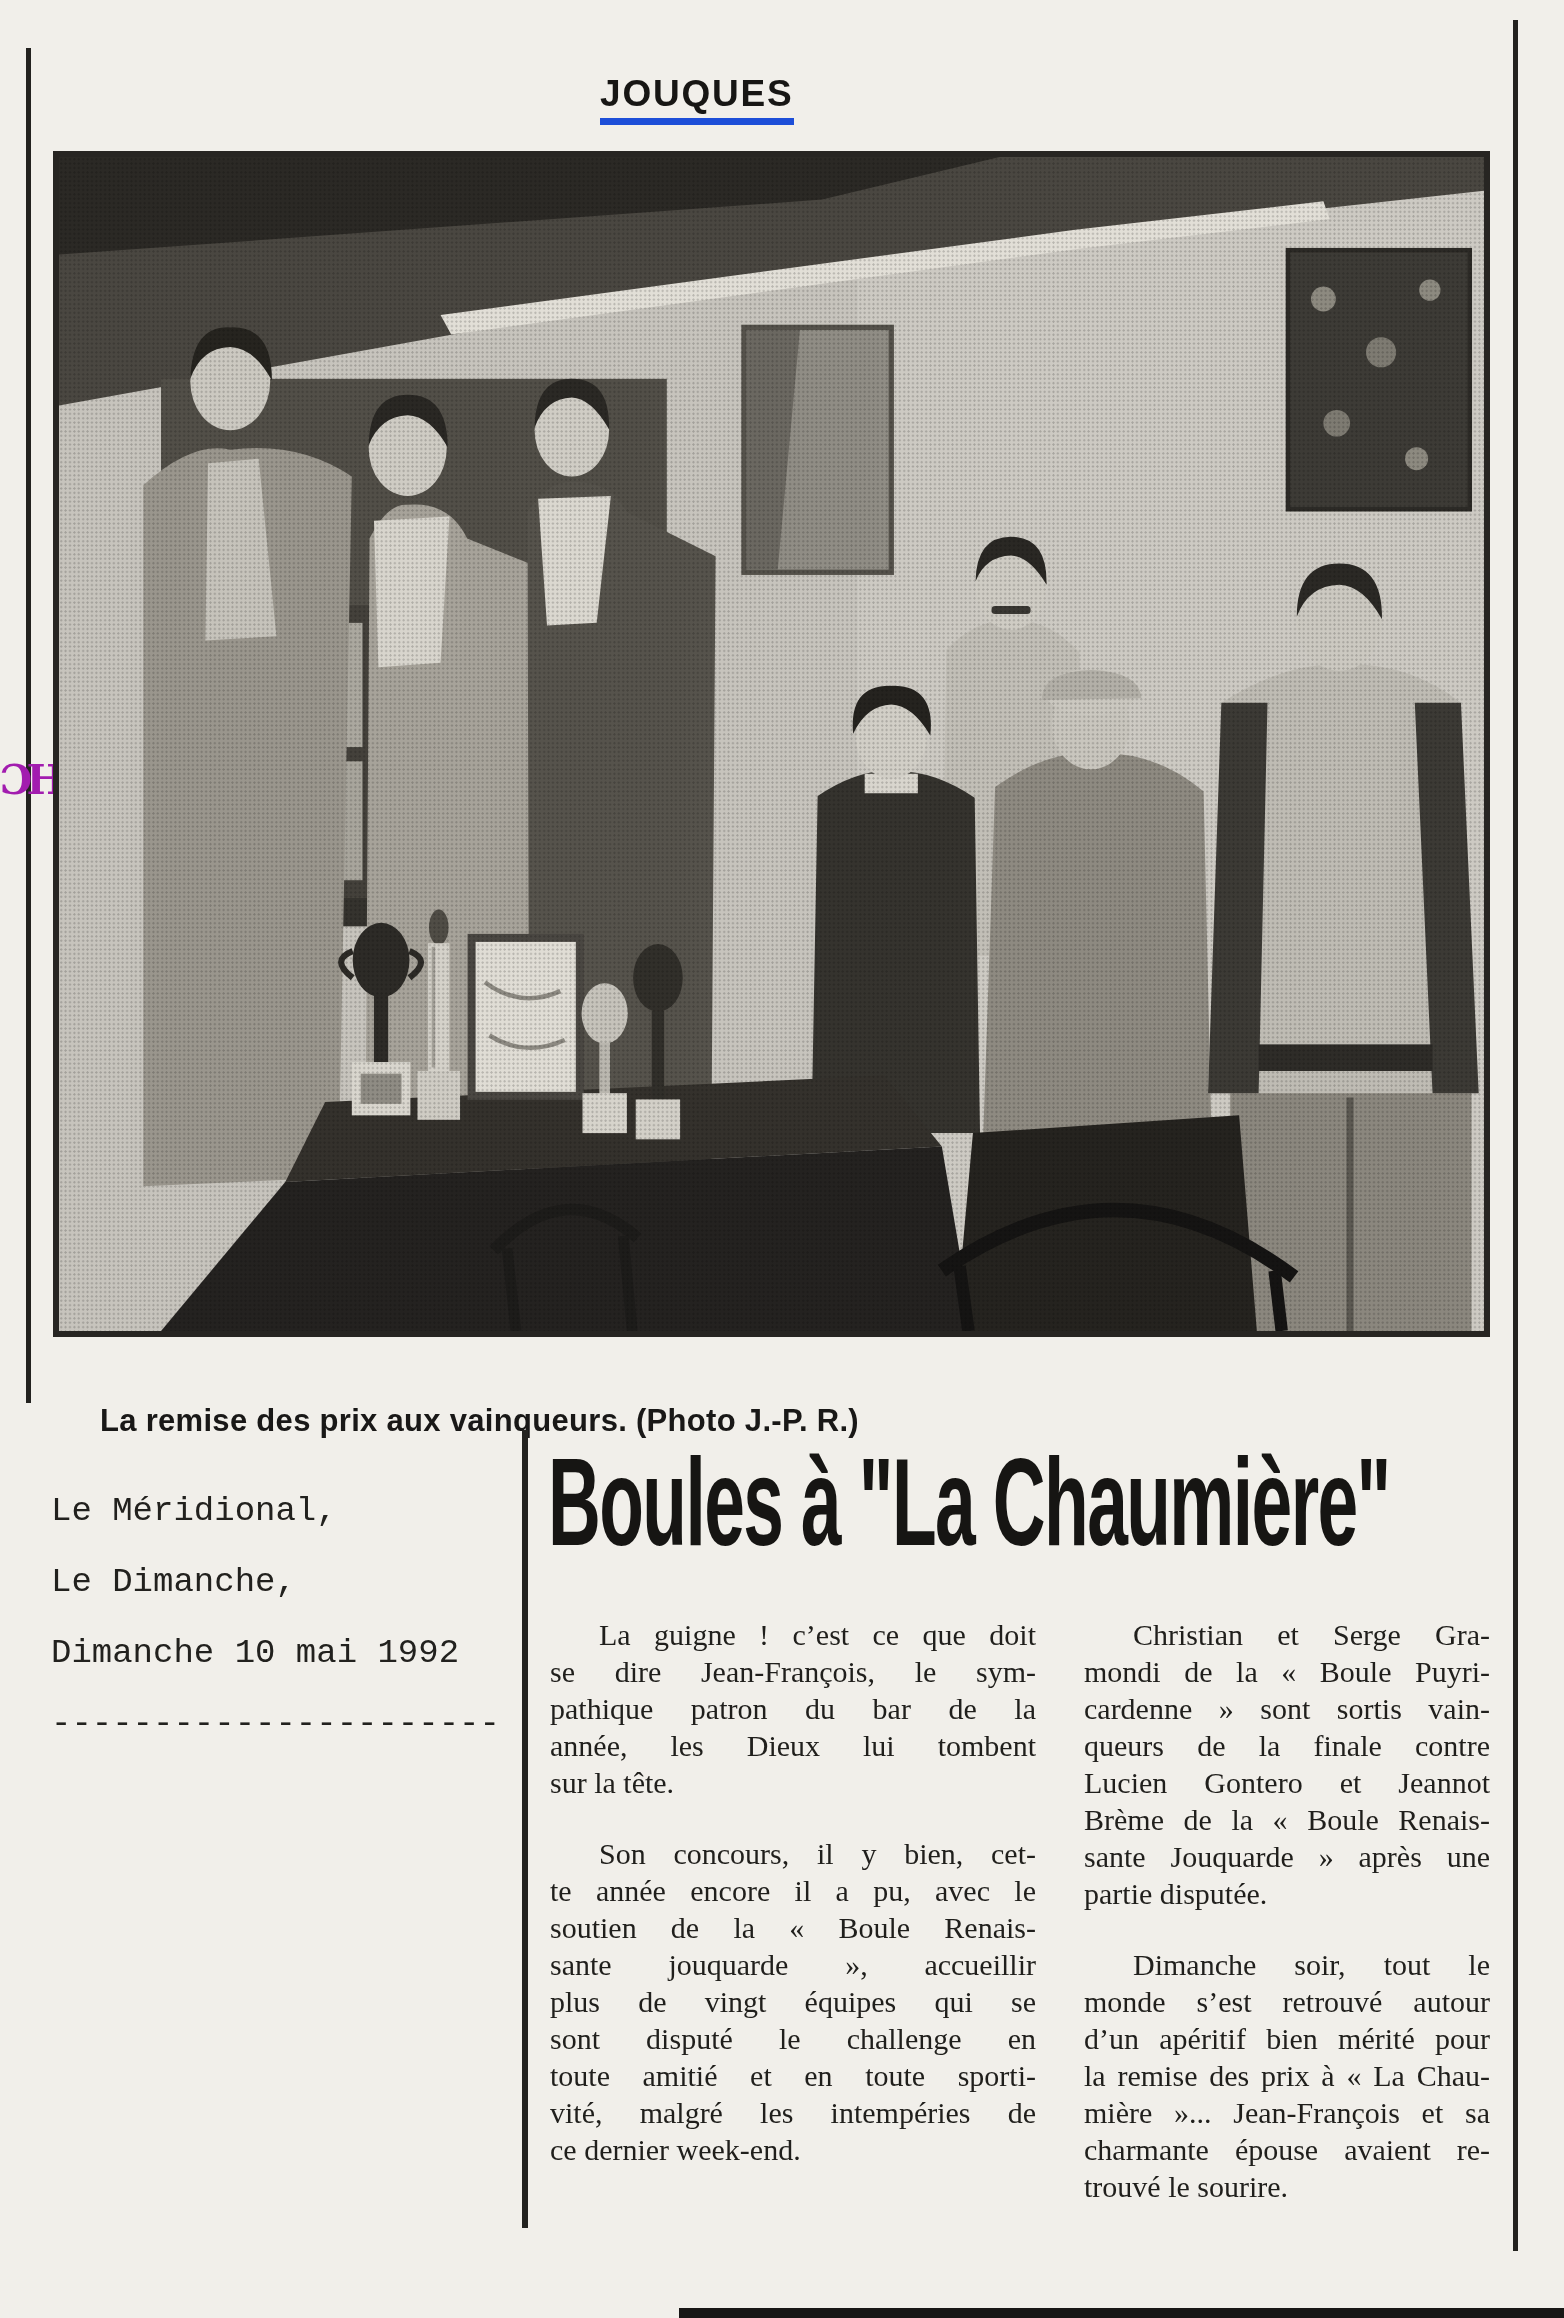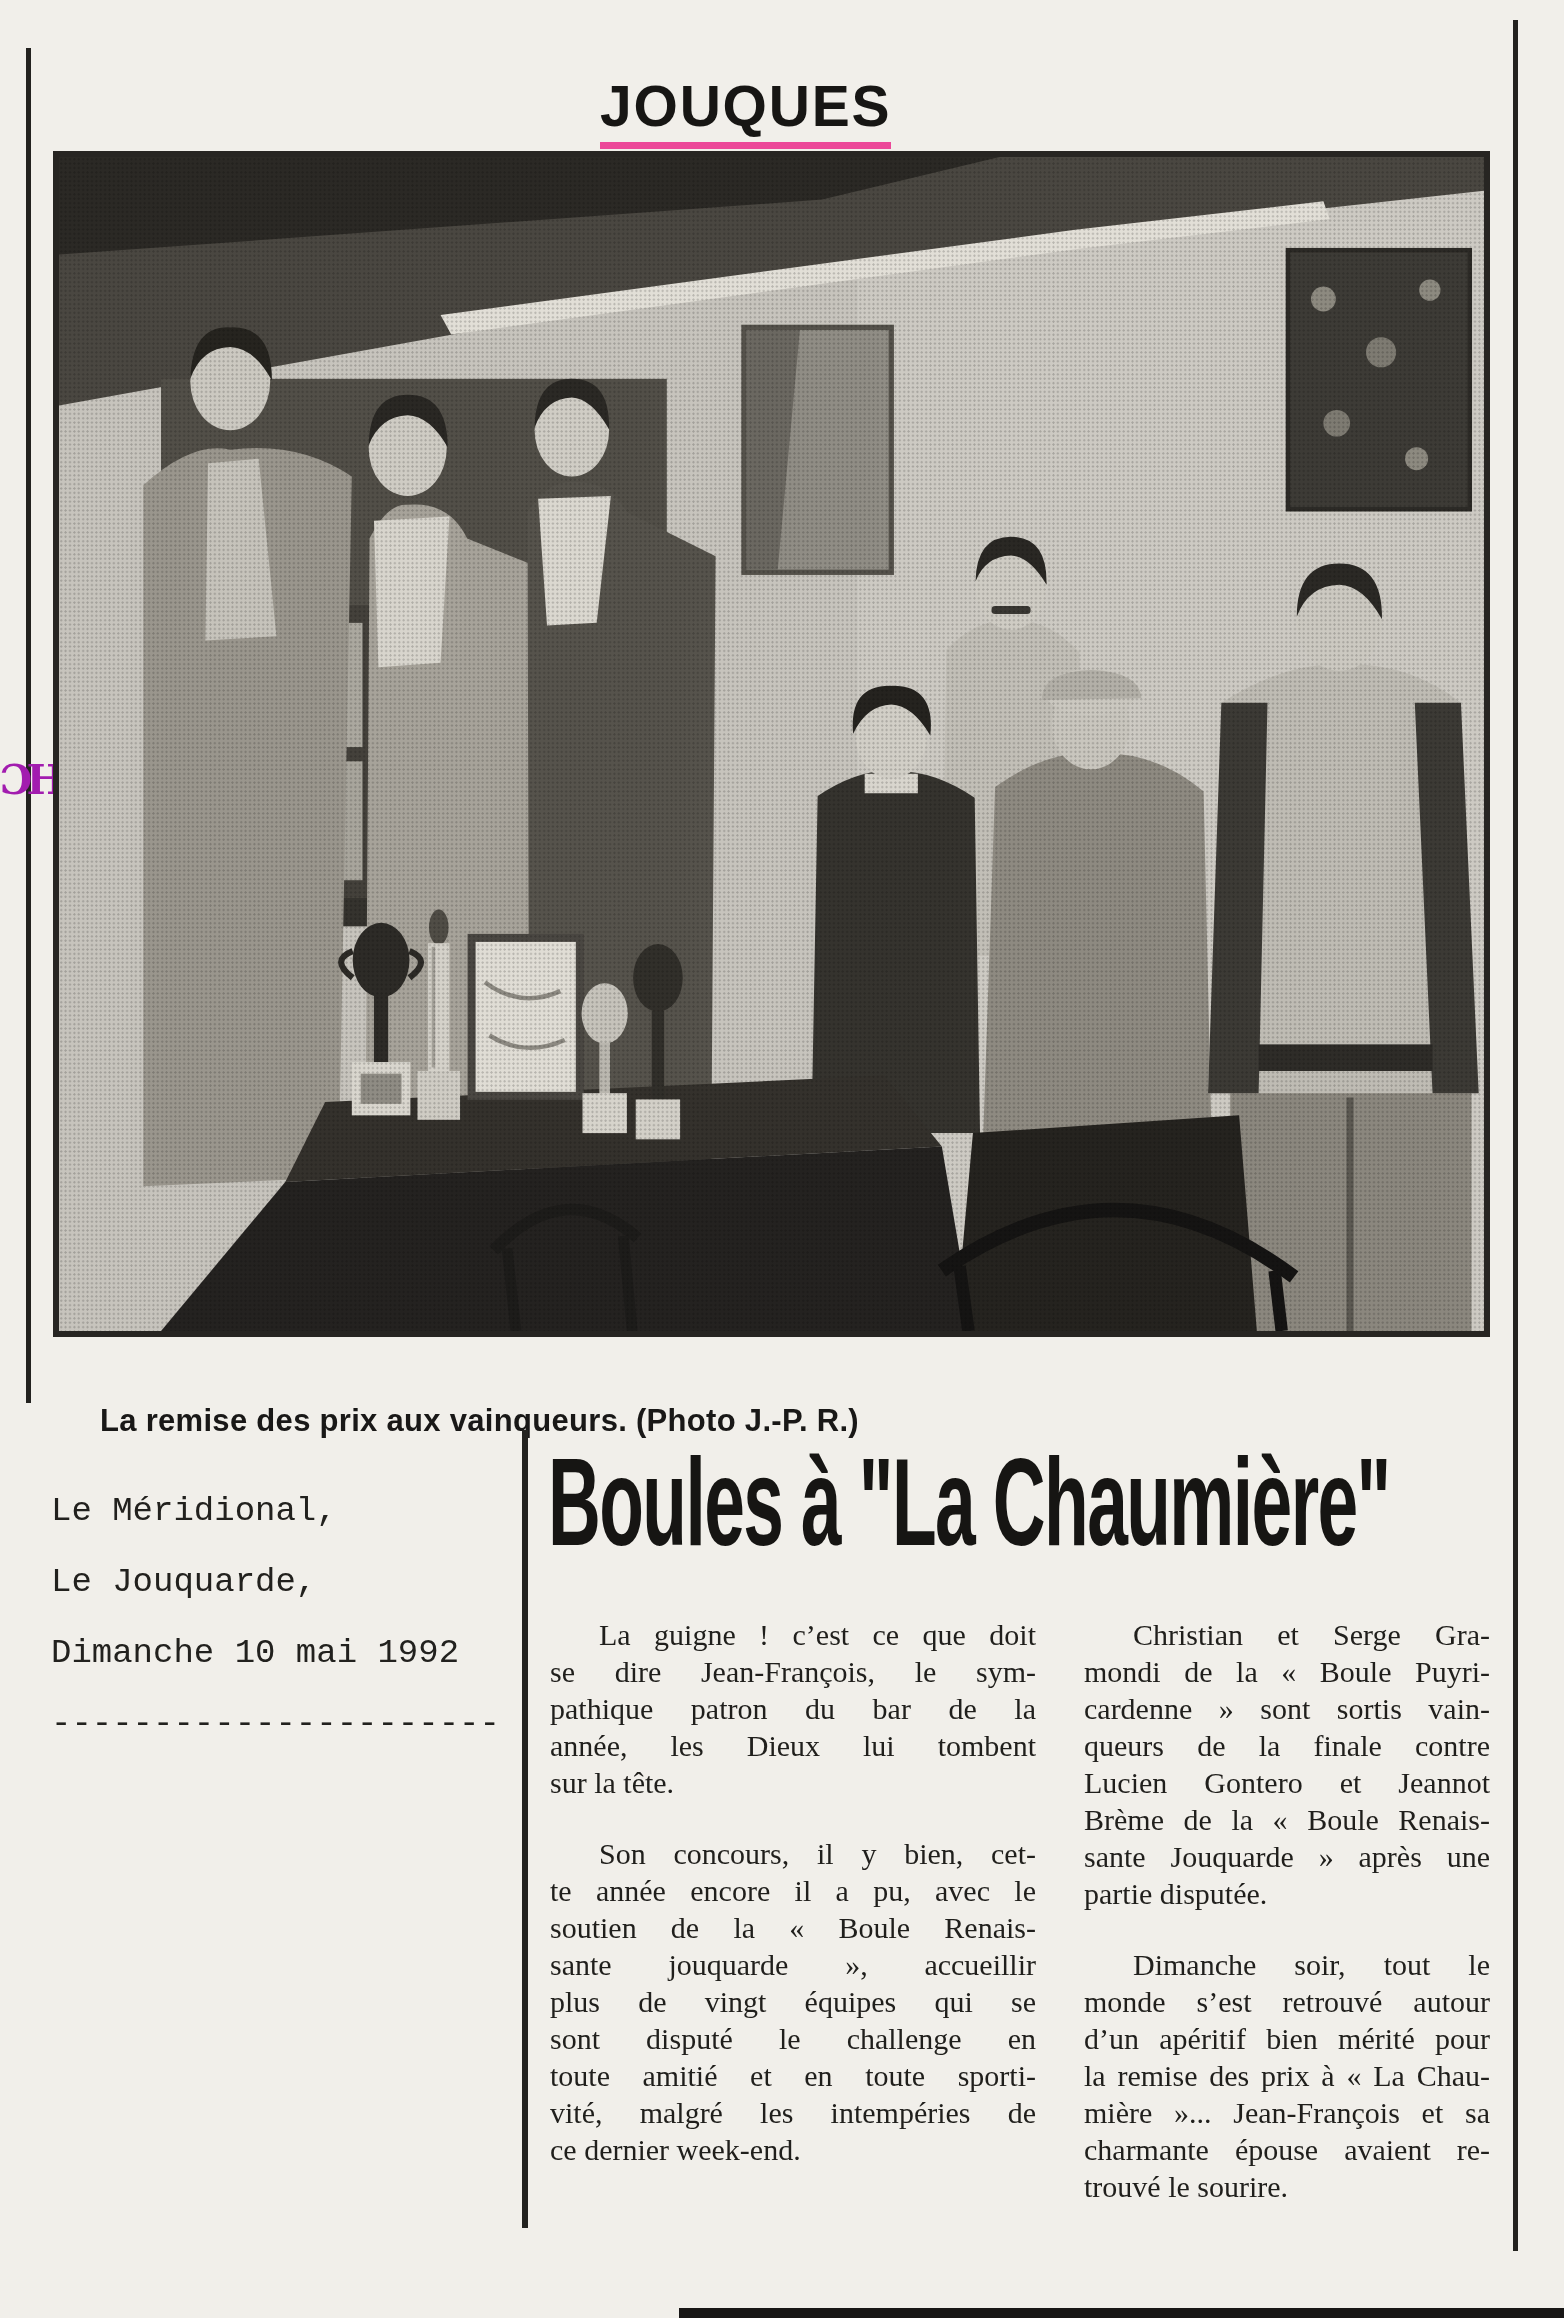--- a/index.html
+++ b/index.html
@@ -20,22 +20,22 @@
   #margin-mark{
     position:absolute;left:0;top:756px;
     font-family:"DejaVu Serif",serif;font-weight:bold;font-size:41px;
     letter-spacing:-6.2px;color:#a21caf;
   }
   #bottom-bar{position:absolute;left:679px;top:2308px;width:886px;height:10.6px;background:#181716;}
 
   
   #town-title{
     position:absolute;left:600px;top:73px;
-    font-size:57px;font-weight:bold;letter-spacing:1.8px;
-    border-bottom:7px solid #ec4899;padding-bottom:2.7px;
+    font-size:37px;font-weight:bold;letter-spacing:1.8px;
+    border-bottom:7px solid #1d4ed8;padding-bottom:2.7px;
     color:#171614;
   }
 
   
   #photo{
     position:absolute;left:53px;top:151px;width:1437px;height:1186px;
     border:6.2px solid #272522;box-sizing:border-box;background:#c7c4bd;
   }
   #photo svg{display:block;width:100%;height:100%;}
   #halftone{
@@ -198,21 +198,21 @@
       <line x1="1015" y1="1250" x2="1025" y2="1323" stroke="#151413" stroke-width="14"></line>
       <line x1="1370" y1="1255" x2="1378" y2="1323" stroke="#151413" stroke-width="14"></line>
     </svg>
     <div id="halftone"></div>
   </div>
 
   <div id="photo-caption">La remise des prix aux vainqueurs. (Photo J.-P. R.)</div>
 
   <div id="source-note">
     <div>Le Méridional,</div>
-    <div>Le Jouquarde,</div>
+    <div>Le Dimanche,</div>
     <div>Dimanche 10 mai 1992</div>
     <div class="tw-rule">----------------------</div>
   </div>
 
   <div id="column-divider" class="vrule"></div>
 
   <div id="headline">
     <span class="headline-text">Boules à "La Chaumière"</span>
   </div>
 

